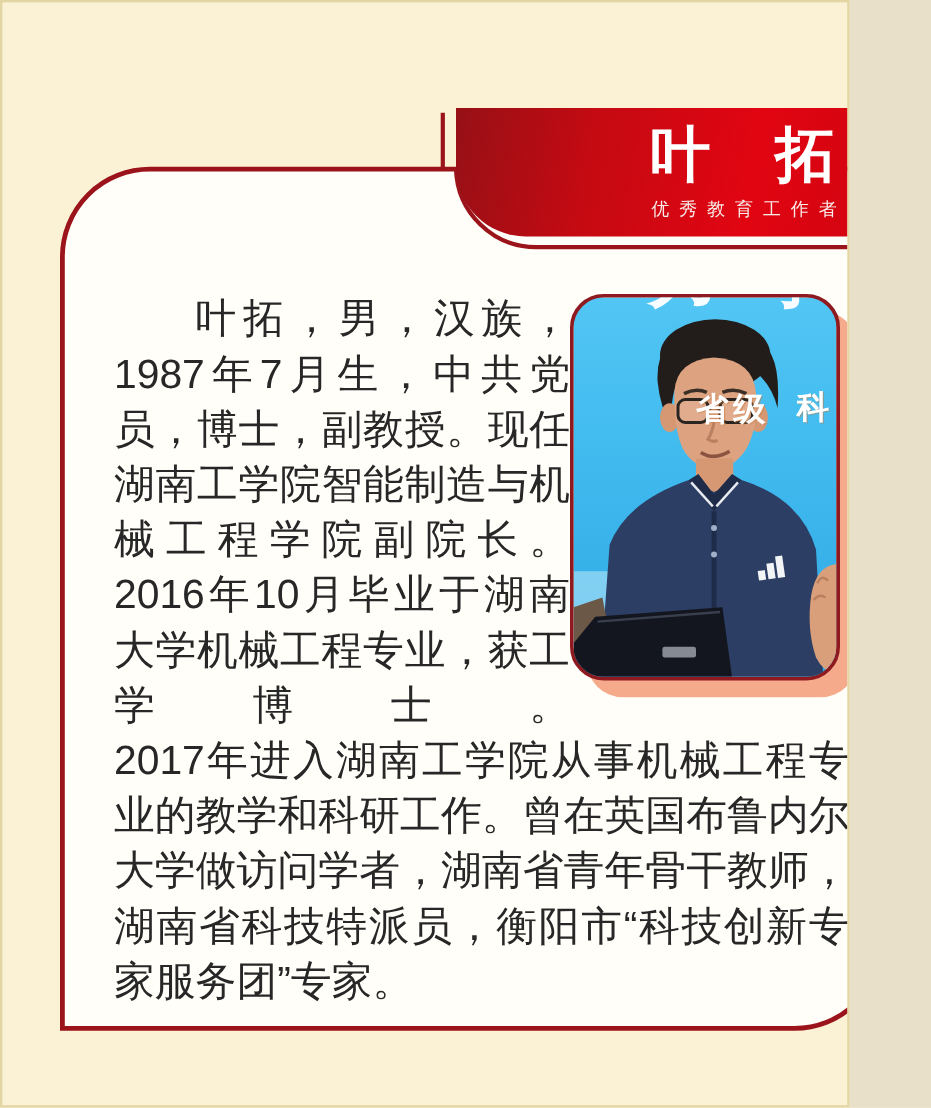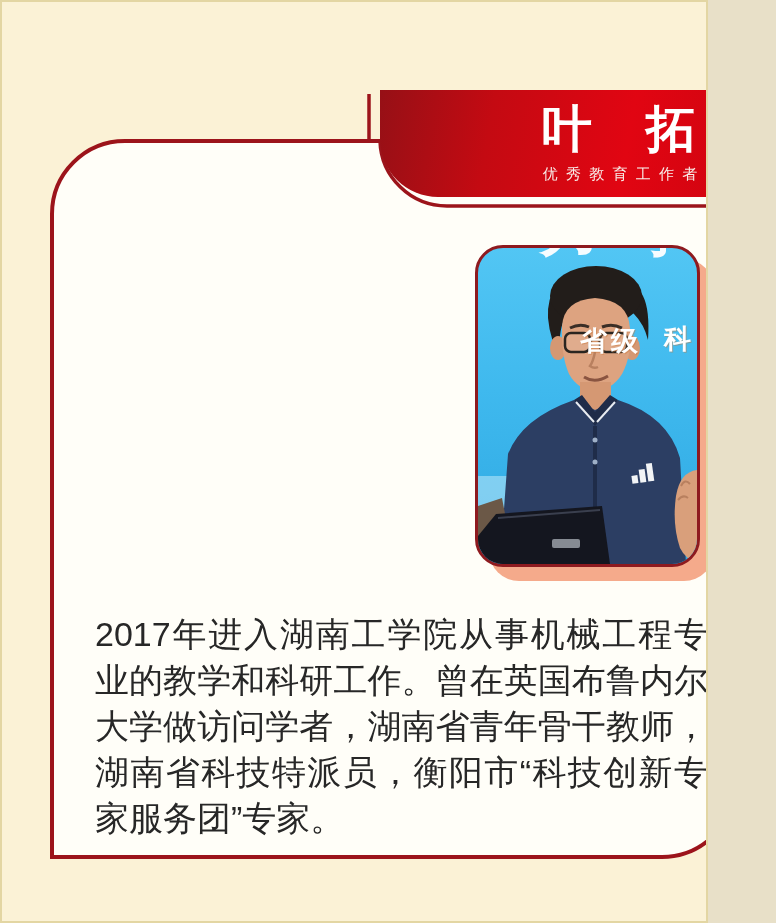--- a/index.html
+++ b/index.html
@@ -134,17 +134,18 @@
             <path d="M203 238 Q207 230 212 236 M200 252 Q205 246 210 250" stroke="#B9805F" stroke-width="2" fill="none"></path>
 
             <path d="M0 258 L24 250 L32 292 L0 302 Z" fill="#6B5847"></path>
 
             <path d="M0 288 L18 266 L124 258 L132 316 L0 316 Z" fill="#14161F"></path>
             <rect x="74" y="291" width="28" height="9" rx="2" fill="#9AA0A8" opacity="0.85"></rect>
             <path d="M20 270 L122 262" stroke="#3A3F4E" stroke-width="2"></path>
           </svg>
         </span>
       </span>
+      <span>叶拓，男，汉族，1987年7月生，中共党员，博士，副教授。现任湖南工学院智能制造与机械工程学院副院长。2016年10月毕业于湖南大学机械工程专业，获工学博士。</span>
     </p>
     <p class="p2">2017年进入湖南工学院从事机械工程专业的教学和科研工作。曾在英国布鲁内尔大学做访问学者，湖南省青年骨干教师，湖南省科技特派员，衡阳市“科技创新专家服务团”专家。</p>
   </div>
 
 </div>
 
 </body></html>

